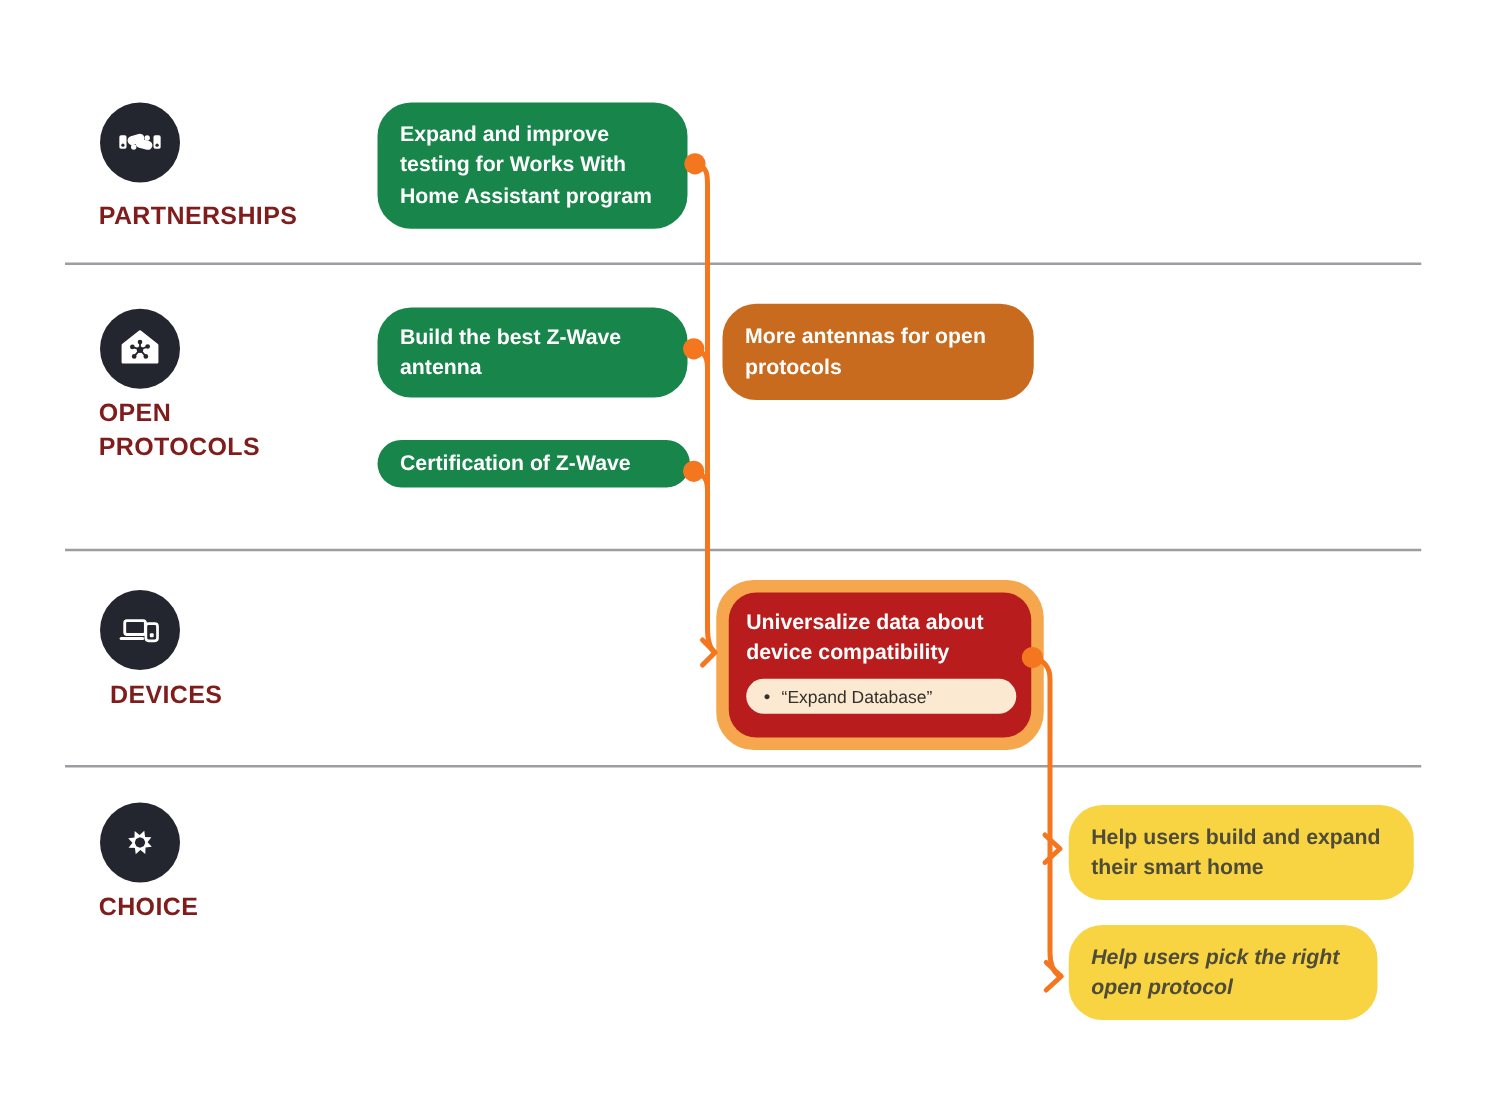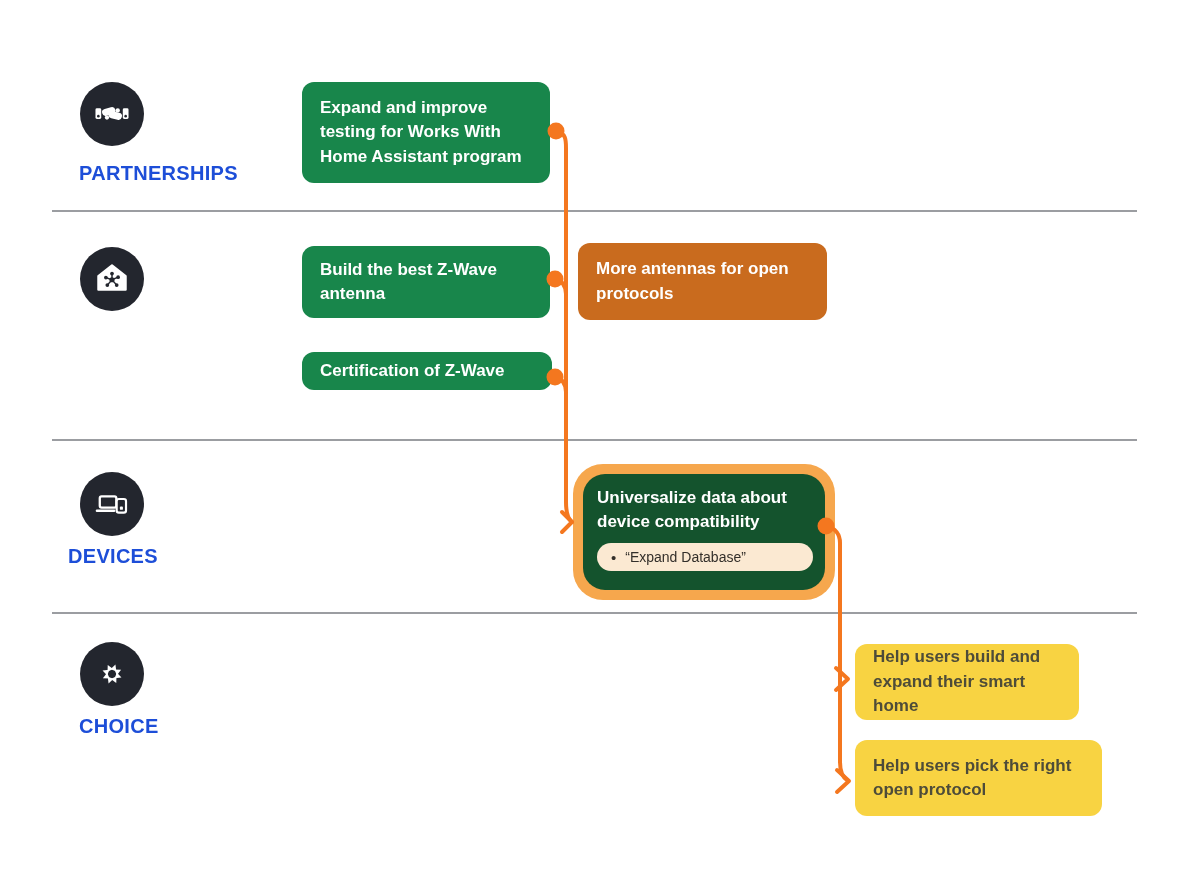--- a/index.html
+++ b/index.html
@@ -5,38 +5,38 @@
   html,body { margin:0; padding:0; background:#ffffff; }
   .canvas {
     position:relative; width:1200px; height:882px; background:#ffffff;
     font-family:"Liberation Sans", sans-serif; overflow:hidden;
   }
   .circle-icon {
     position:absolute; width:64px; height:64px; border-radius:50%;
     background:#23262E; display:flex; align-items:center; justify-content:center;
   }
   .cat-label {
-    position:absolute; font-weight:bold; font-size:20px; color:#1d4ed8;
+    position:absolute; font-weight:bold; font-size:20px; color:#7f1d1d;
     letter-spacing:0.3px; line-height:27px;
   }
   .divider { position:absolute; left:52px; width:1085px; height:2px; background:#9B9DA1; }
   .card {
-    position:absolute; border-radius:12px; font-weight:bold; font-size:17px;
+    position:absolute; border-radius:27px; font-weight:bold; font-size:17px;
     line-height:24.5px; display:flex; flex-direction:column; justify-content:center;
     padding:0 18px; box-sizing:border-box;
   }
   .card.green  { background:#18864B; color:#ffffff; }
   .card.orange { background:#C96B1E; color:#ffffff; }
   .card.yellow { background:#F8D342; color:#4E4C39; }
   .glow-card {
     position:absolute; left:573px; top:464px; width:262px; height:136px;
     background:#F6A74D; border-radius:30px; padding:10px; box-sizing:border-box;
   }
   .glow-inner {
-    width:100%; height:100%; background:#14532d; border-radius:22px;
+    width:100%; height:100%; background:#b91c1c; border-radius:22px;
     box-sizing:border-box; padding:12px 14px 10px 14px;
     color:#ffffff; font-weight:bold; font-size:17px; line-height:24px;
     display:flex; flex-direction:column;
   }
   .pill {
     margin-top:9px; width:216px; height:28px; border-radius:14px;
     background:#FBE9D2; color:#332F2A; font-weight:normal; font-size:14px;
     display:flex; align-items:center; gap:9px; padding:0 14px; box-sizing:border-box;
   }
   .pill .bullet { font-size:15px; line-height:1; }
@@ -82,20 +82,21 @@
       <g fill="#23262E">
         <circle cx="32" cy="33" r="3.6"></circle>
         <circle cx="32" cy="24.5" r="2.6"></circle>
         <circle cx="23.5" cy="30" r="2.6"></circle>
         <circle cx="25.5" cy="40.5" r="2.6"></circle>
         <circle cx="38.5" cy="40.5" r="2.6"></circle>
         <circle cx="40.5" cy="29.5" r="2.6"></circle>
       </g>
     </svg>
   </div>
+  <div class="cat-label" style="left:79px; top:318px; width:150px;">OPEN PROTOCOLS</div>
 
   <div class="card orange" style="left:578px; top:243px; width:249px; height:77px;">
     <span>More antennas for open protocols</span>
   </div>
   <div class="card green" style="left:302px; top:246px; width:248px; height:72px;">
     <span>Build the best Z-Wave antenna</span>
   </div>
   <div class="card green" style="left:302px; top:352px; width:250px; height:38px;">
     <span>Certification of Z-Wave</span>
   </div>
@@ -103,21 +104,21 @@
   <div class="divider" style="top:439px;"></div>
 
   <div class="circle-icon" style="left:80px; top:472px;">
     <svg width="46" height="46" viewBox="0 0 64 64">
       <rect x="15" y="21.5" width="23" height="15.5" rx="2.5" fill="none" stroke="#fff" stroke-width="3.2"></rect>
       <path d="M11 41.5 H35" stroke="#fff" stroke-width="3.4" stroke-linecap="round"></path>
       <rect x="38.5" y="25" width="13" height="19" rx="3" fill="#23262E" stroke="#fff" stroke-width="3"></rect>
       <rect x="43" y="35.5" width="4.2" height="4.6" rx="1.2" fill="#fff"></rect>
     </svg>
   </div>
-  <div class="cat-label" style="left:68px; top:543px;">DEVICES</div>
+  <div class="cat-label" style="left:88px; top:543px;">DEVICES</div>
 
   <div class="glow-card">
     <div class="glow-inner">
       <span>Universalize data about device compatibility</span>
       <div class="pill">
         <span class="bullet">•</span>
         <span>“Expand Database”</span>
       </div>
     </div>
   </div>
@@ -149,24 +150,24 @@
             <polygon points="32,18 36.3,26.5 27.7,26.5"></polygon>
           </g>
         <g transform="rotate(335 32 32)">
             <polygon points="32,18 36.3,26.5 27.7,26.5"></polygon>
           </g>
       </g>
     </svg>
   </div>
   <div class="cat-label" style="left:79px; top:713px;text-align:center;">CHOICE</div>
 
-  <div class="card yellow" style="left:855px; top:644px; width:224px; height:76px;">
+  <div class="card yellow" style="left:855px; top:644px; width:276px; height:76px;">
     <span>Help users build and expand their smart home</span>
   </div>
-  <div class="card yellow" style="left:855px; top:740px; width:247px; height:76px;">
+  <div class="card yellow" style="left:855px; top:740px; width:247px; height:76px;font-style:italic;">
     <span>Help users pick the right open protocol</span>
   </div>
 
   <svg class="overlay" viewBox="0 0 1200 882">
     <g stroke="#F4771F" stroke-width="4" fill="none" stroke-linecap="round" stroke-linejoin="round">
       <path d="M556 131 C566 133 566 140 566 148 L566 502 C566 514 568 519 572 522"></path>
       <path d="M555 279 C564 281 566 287 566 294"></path>
       <path d="M555 377 C564 379 566 385 566 392"></path>
       <polyline points="562,512 572,522 562,532"></polyline>
       <path d="M826 526 C836 528 840 535 840 543 L840 762 C840 773 843 778 848 781"></path>

